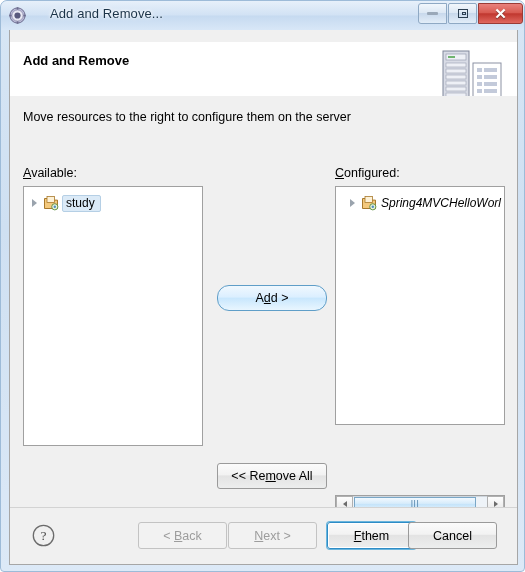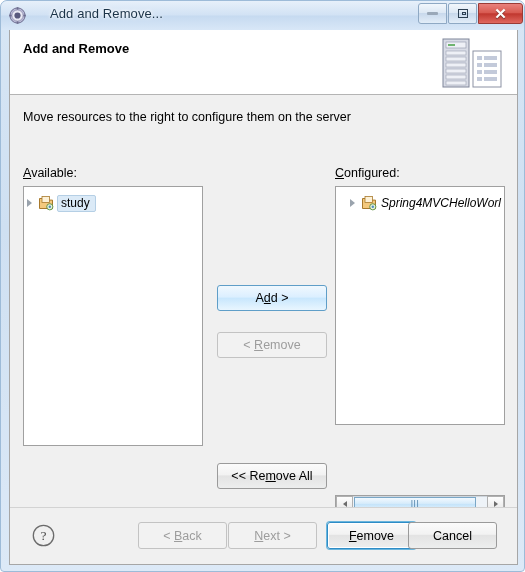--- a/index.html
+++ b/index.html
@@ -105,21 +105,21 @@
     box-sizing: border-box;
     background: #f0f0f0;
     border: 1px solid #a6a6a6;
     border-top: none;
     overflow: hidden;
   }
 
   
   .header {
     position: absolute;
-    left: 0; top: 0;
+    left: 0; top: 12px;
     width: 507px; height: 65px;
     background: #ffffff;
     border-bottom: 1px solid #b4b4b4;
     box-sizing: border-box;
   }
   .header-title {
     position: absolute;
     left: 13px; top: 11px;
     font-size: 13px;
     font-weight: bold;
@@ -176,20 +176,21 @@
     left: 325px; top: 90px;
     width: 170px; height: 239px;
   }
 
   .tree-row {
     position: absolute;
     left: 0; top: 6px;
     height: 20px;
     display: flex;
     align-items: center;
+    padding-left: 5px;
     box-sizing: border-box;
     width: 100%;
   }
   .tree-row.indent { padding-left: 11px; }
 
   .arrow {
     width: 11px; height: 11px;
     position: relative;
     flex: 0 0 auto;
     margin-right: 3px;
@@ -283,20 +284,21 @@
     align-items: center;
     justify-content: center;
     font-family: "Liberation Sans", sans-serif;
     cursor: default;
     user-select: none;
   }
   .btn.disabled { color: #9d9d9d; background: #f2f2f2; border-color: #c3c3c3; }
   .btn.hot {
     background: linear-gradient(to bottom, #f0f8fe 0%, #dcefff 45%, #c9e7fd 52%, #e9f6ff 100%);
     border-color: #5f9ec8;
+    border-radius: 12px;
   }
   .btn.default-focus {
     border: 1px solid #2e8cc6;
     box-shadow: inset 0 0 0 1px #ffffff, 0 0 0 1px #6bb6dd;
   }
 
   .tbtn {
     position: absolute;
     left: 207px;
     width: 110px;
@@ -474,23 +476,20 @@
         </div>
         <div class="sb-btn">
           <span class="sb-arrow-r"></span>
         </div>
       </div>
 
       <div class="btn hot tbtn t-add">
           <span><span>A</span><span class="mnem">d</span><span>d &gt;</span></span>
         </div>
 
-      <div class="btn disabled tbtn t-remove">
-          <span><span>&lt; </span><span class="mnem">R</span><span>emove</span></span>
-        </div>
 
 
       <div class="btn tbtn t-rmall">
           <span><span>&lt;&lt; Re</span><span class="mnem">m</span><span>ove All</span></span>
         </div>
 
       <div class="cbrow">
         <span class="cbox"></span>
         <span class="cb-label"><span>If server is started, publish changes </span><span class="mnem">i</span><span>mmediately</span></span>
       </div>
@@ -507,21 +506,21 @@
 
       <div class="btn disabled fbtn f-back">
           <span><span>&lt; </span><span class="mnem">B</span><span>ack</span></span>
         </div>
 
       <div class="btn disabled fbtn f-next">
           <span><span></span><span class="mnem">N</span><span>ext &gt;</span></span>
         </div>
 
       <div class="btn default-focus fbtn f-finish">
-          <span><span></span><span class="mnem">F</span><span>emove</span></span>
+          <span><span></span><span class="mnem">F</span><span>them</span></span>
         </div>
 
       <div class="btn fbtn f-cancel">
           <span><span></span><span class="mnem"></span><span>Cancel</span></span>
         </div>
     </div>
 
   </div>
 </div>
 

